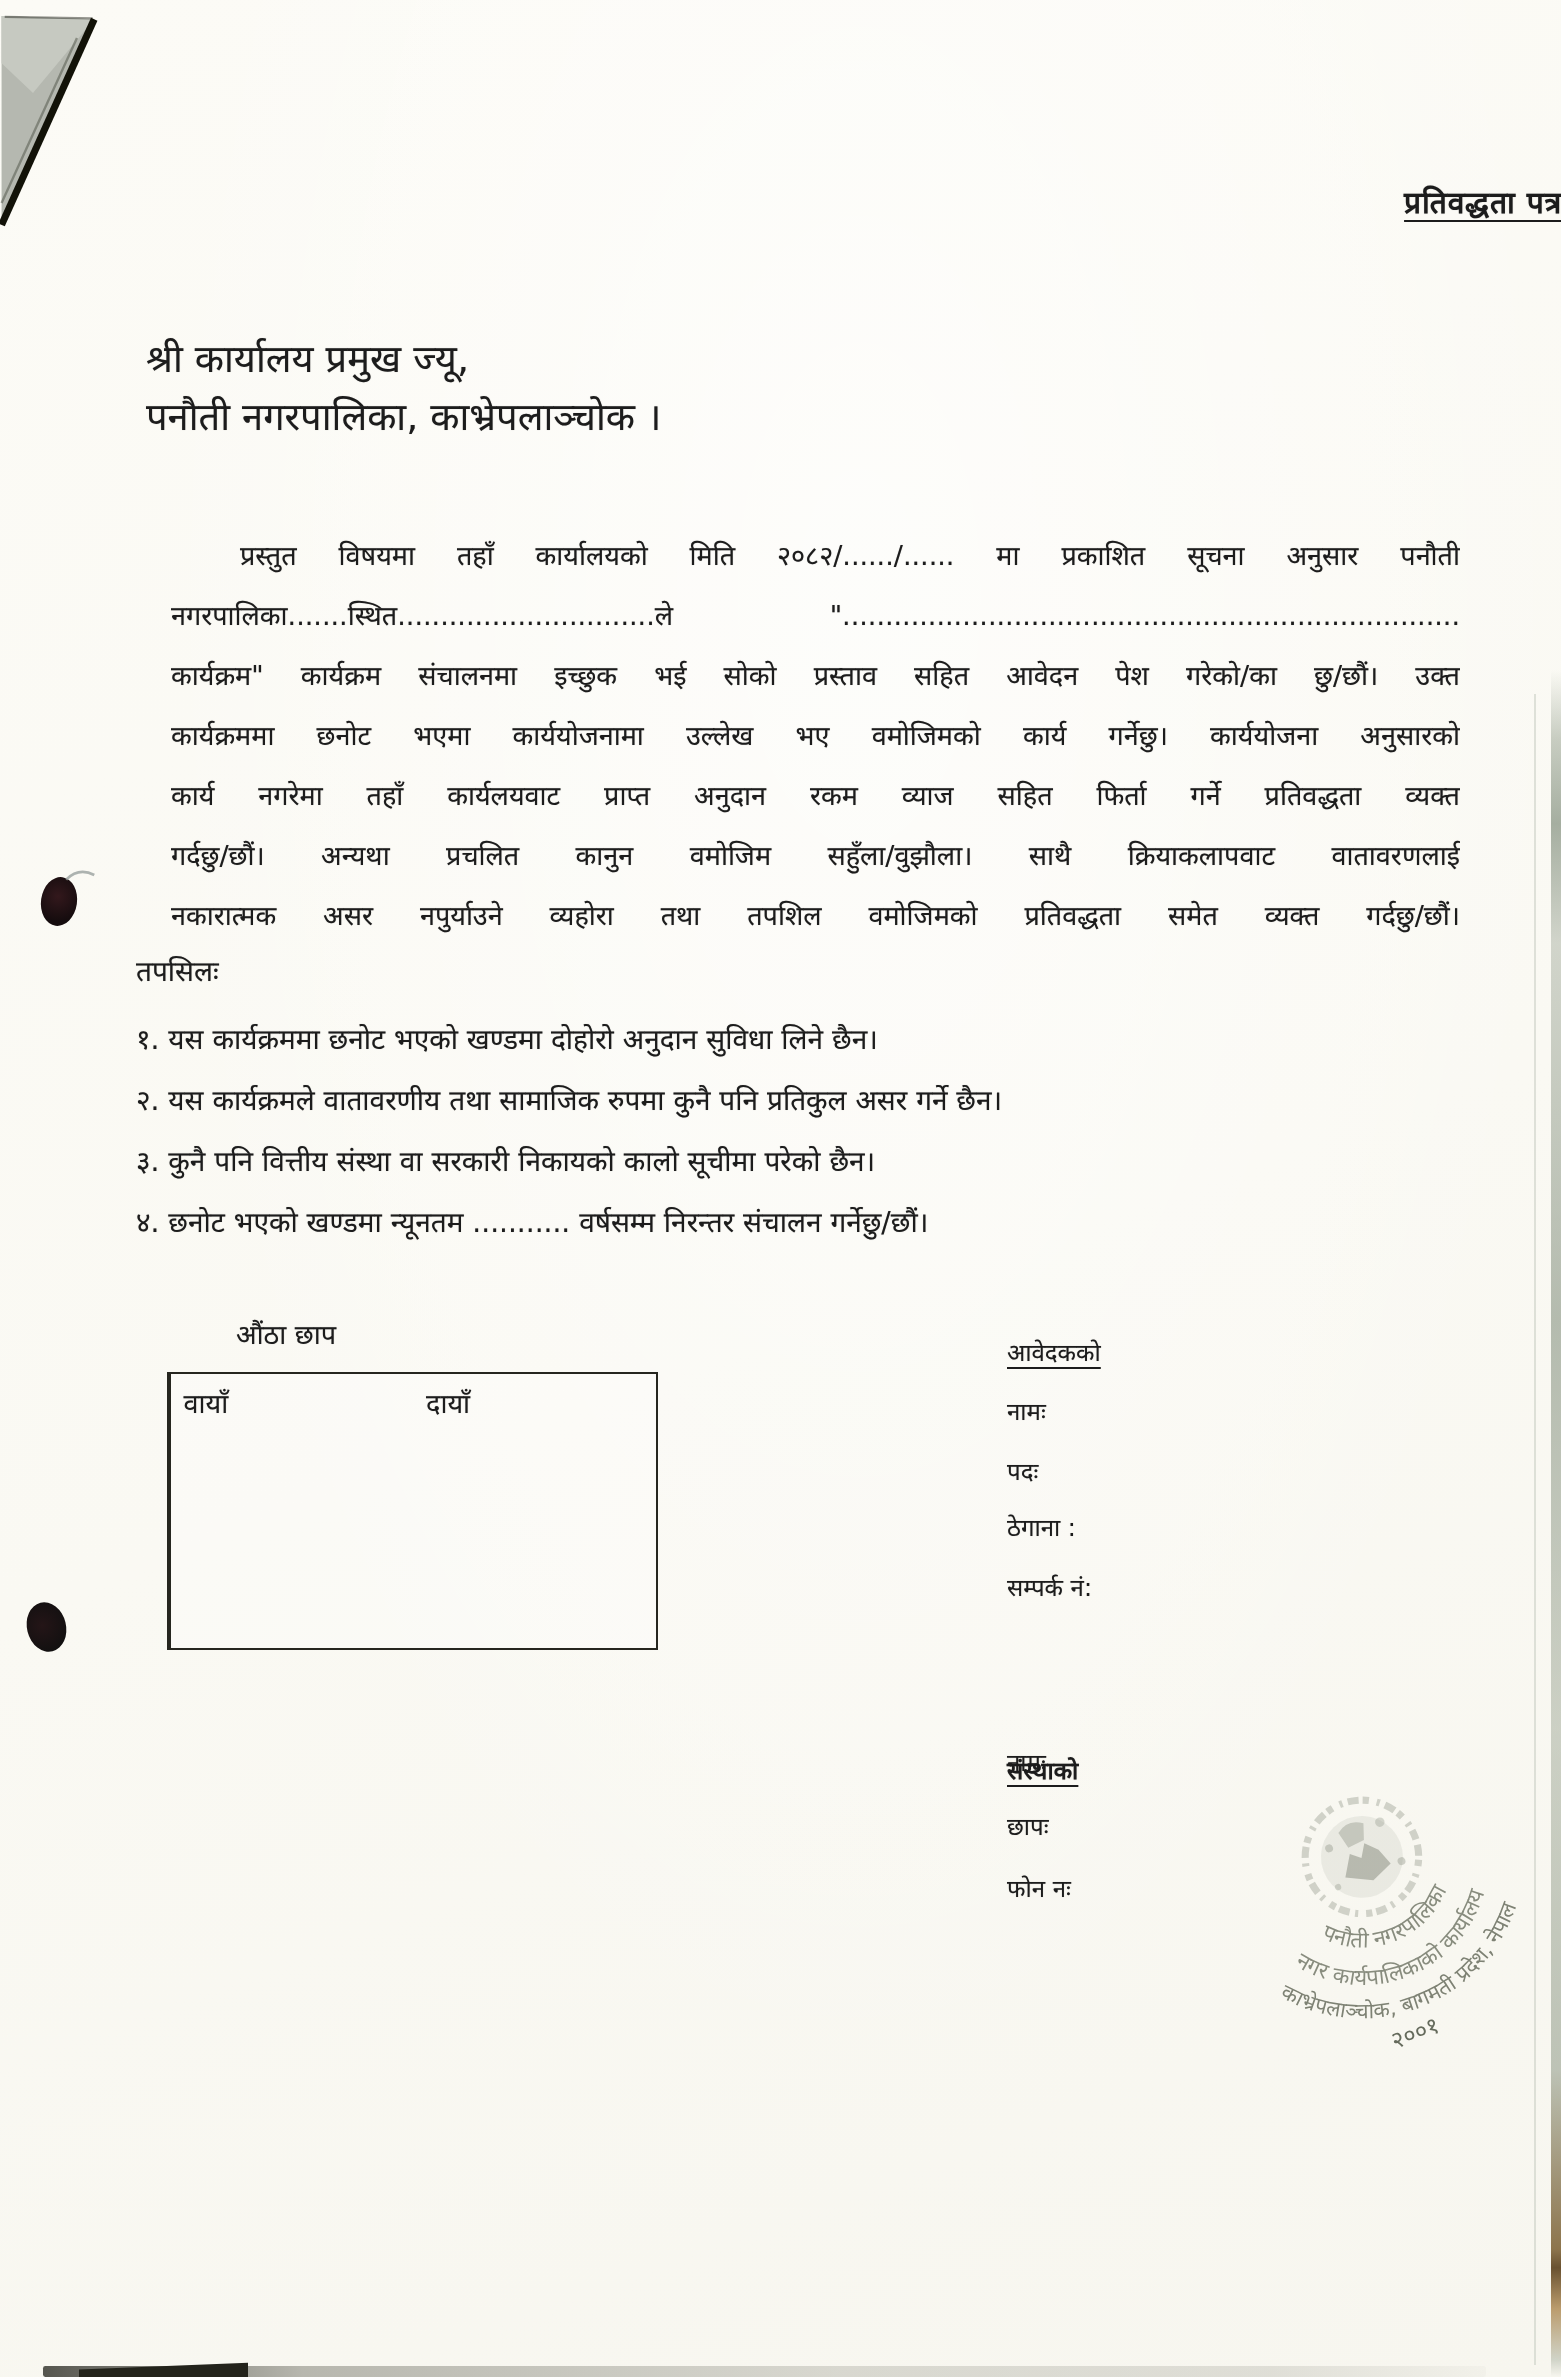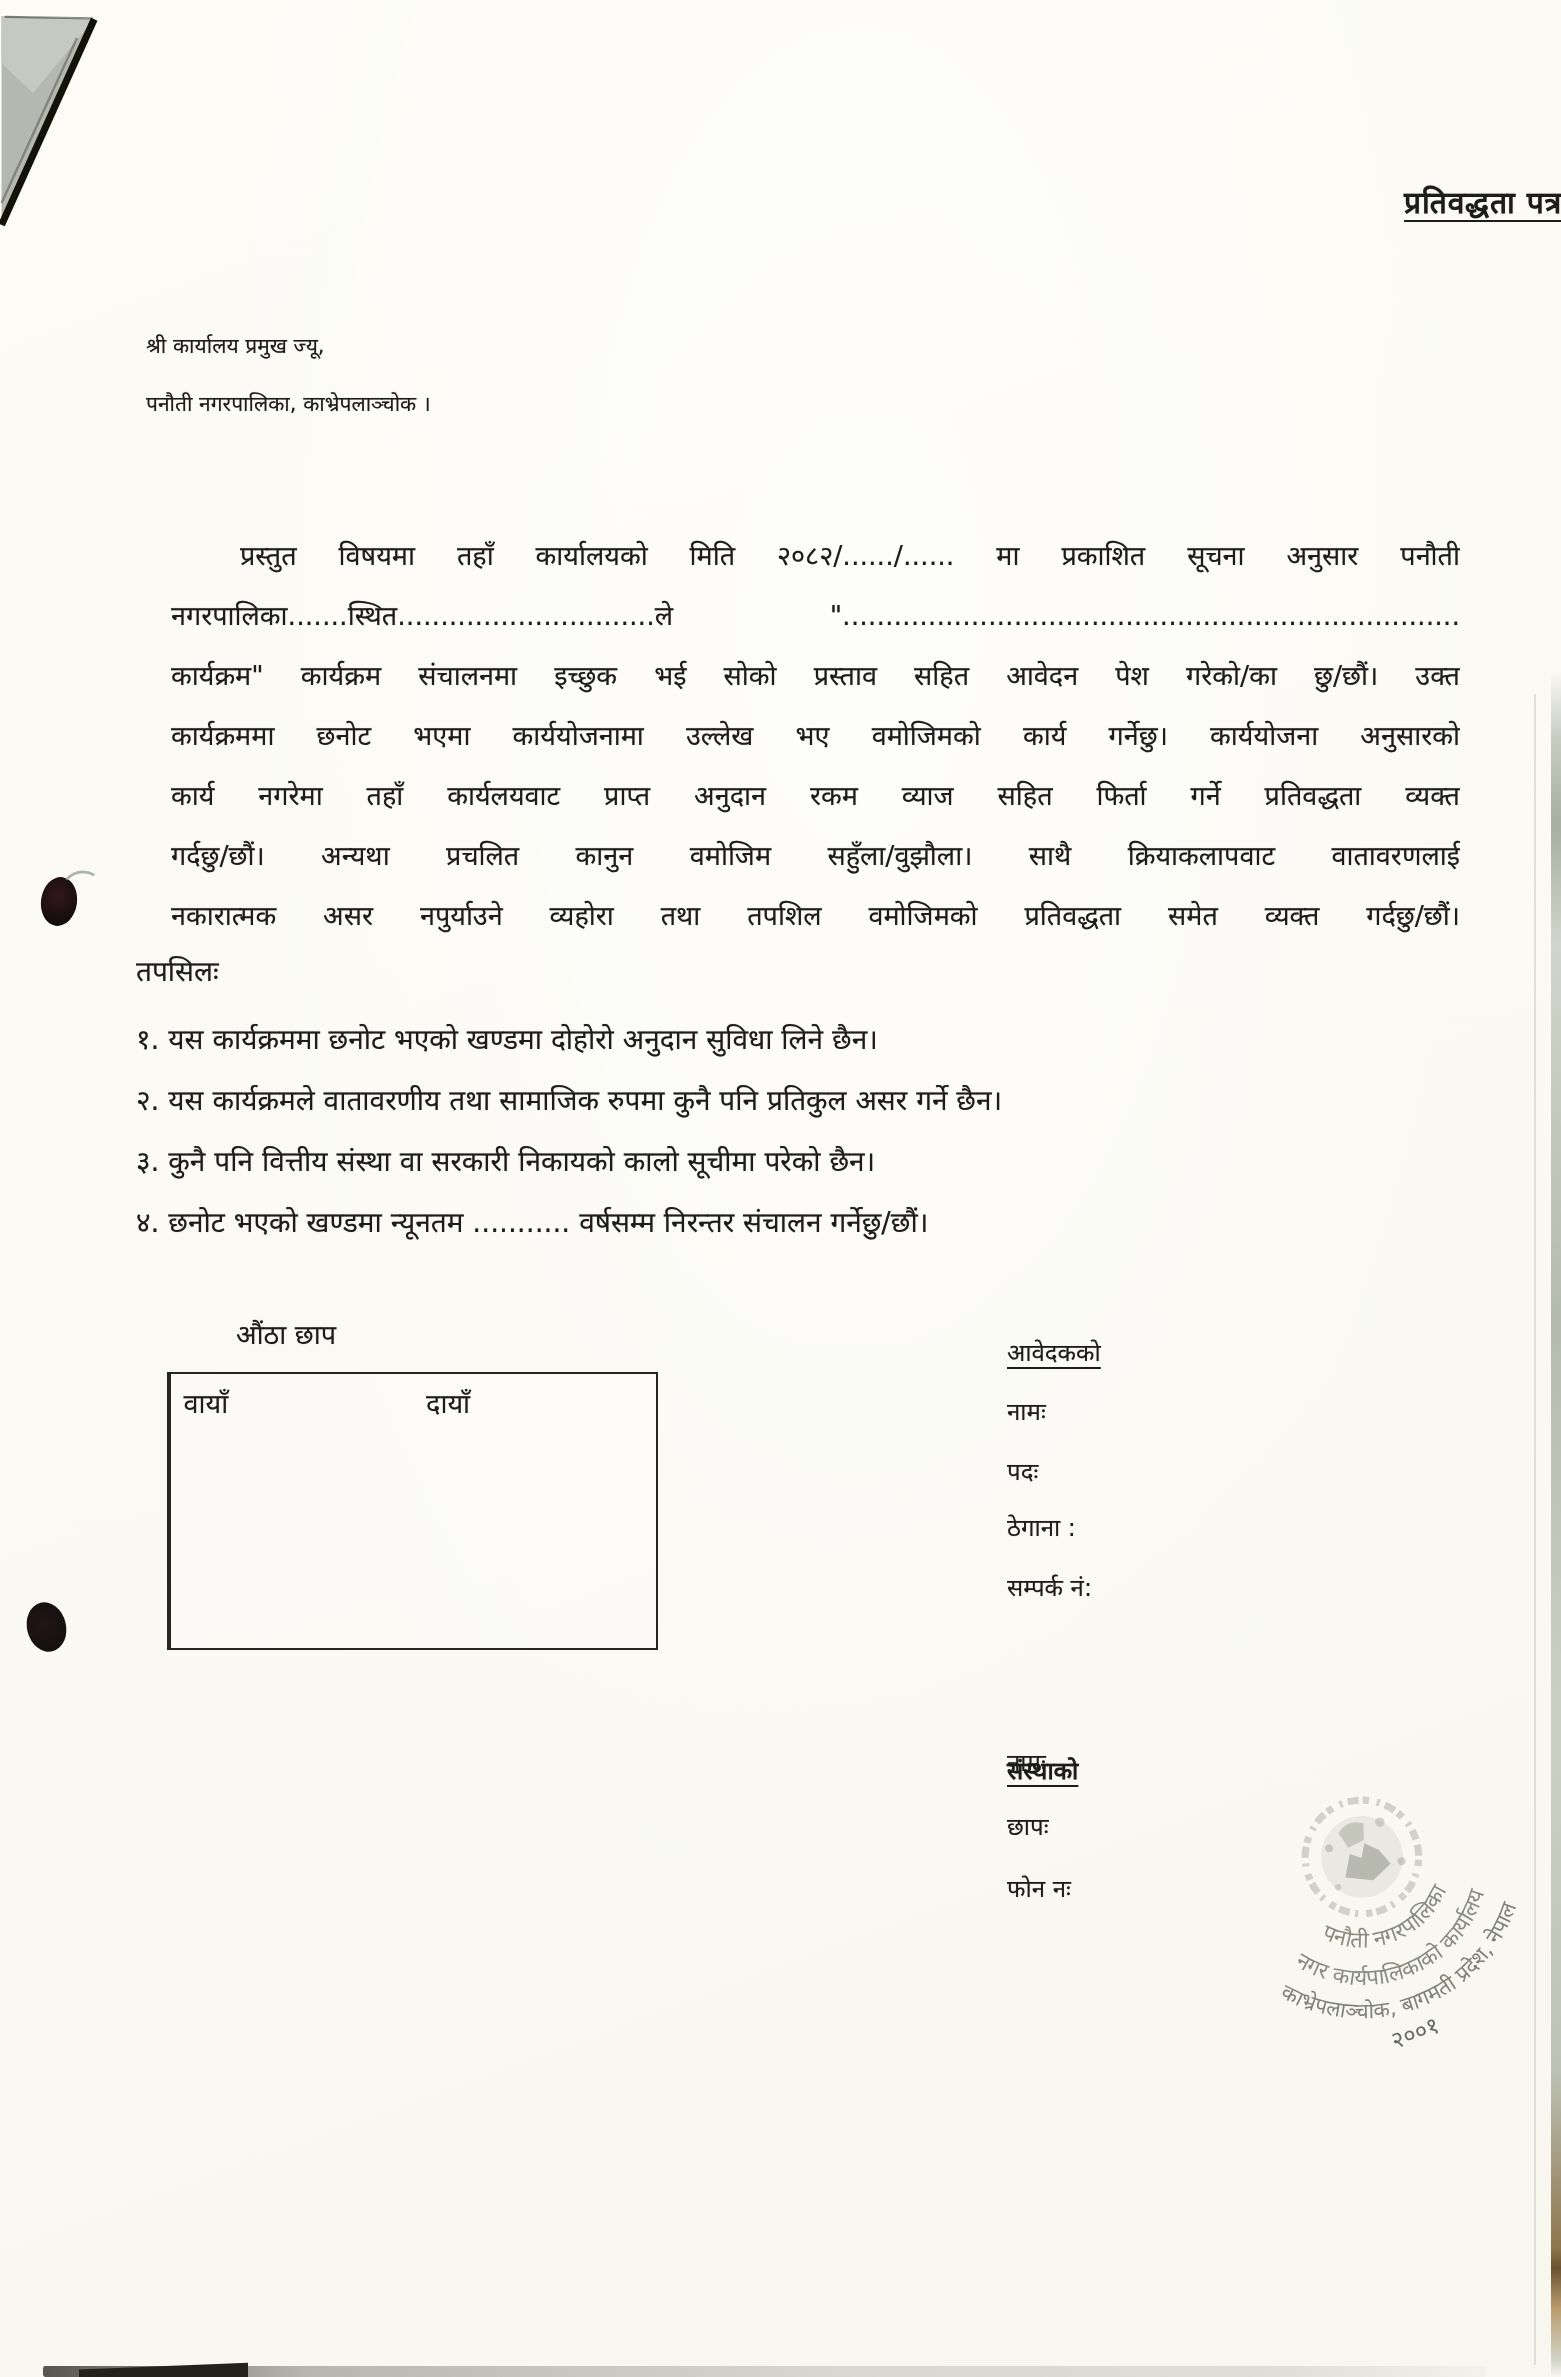--- a/index.html
+++ b/index.html
@@ -13,21 +13,21 @@
     font-family:"DejaVu Sans","Liberation Sans",sans-serif;
     color:#1b1b1b;
   }
   .ink{color:#1c1c1c;text-shadow:0 0 0.8px rgba(20,20,20,.38);}
   .title{
     position:absolute;left:0;right:0;top:181px;
     text-align:right;font-size:30px;font-weight:bold;
     text-decoration:underline;text-underline-offset:7px;text-decoration-thickness:2.4px;
     letter-spacing:0.8px;
   }
-  .addr{position:absolute;left:146px;font-size:21px;}
+  .addr{position:absolute;left:146px;font-size:38px;}
   .addr1{top:331px;} .addr2{top:389px;}
   .body-block{position:absolute;left:150px;top:526px;width:1289px;margin-left:21px;}
   .body-line{
     height:60px;line-height:60px;font-size:27px;white-space:nowrap;
     text-align:justify;text-align-last:justify;overflow:hidden;
   }
   .body-line.first{padding-left:69px;}
   .schedule-heading{position:absolute;left:136px;top:951px;font-size:28px;}
   .schedule{position:absolute;left:136px;top:1009px;width:1261px;}
   .schedule-item{height:61px;line-height:61px;font-size:28px;white-space:nowrap;}

